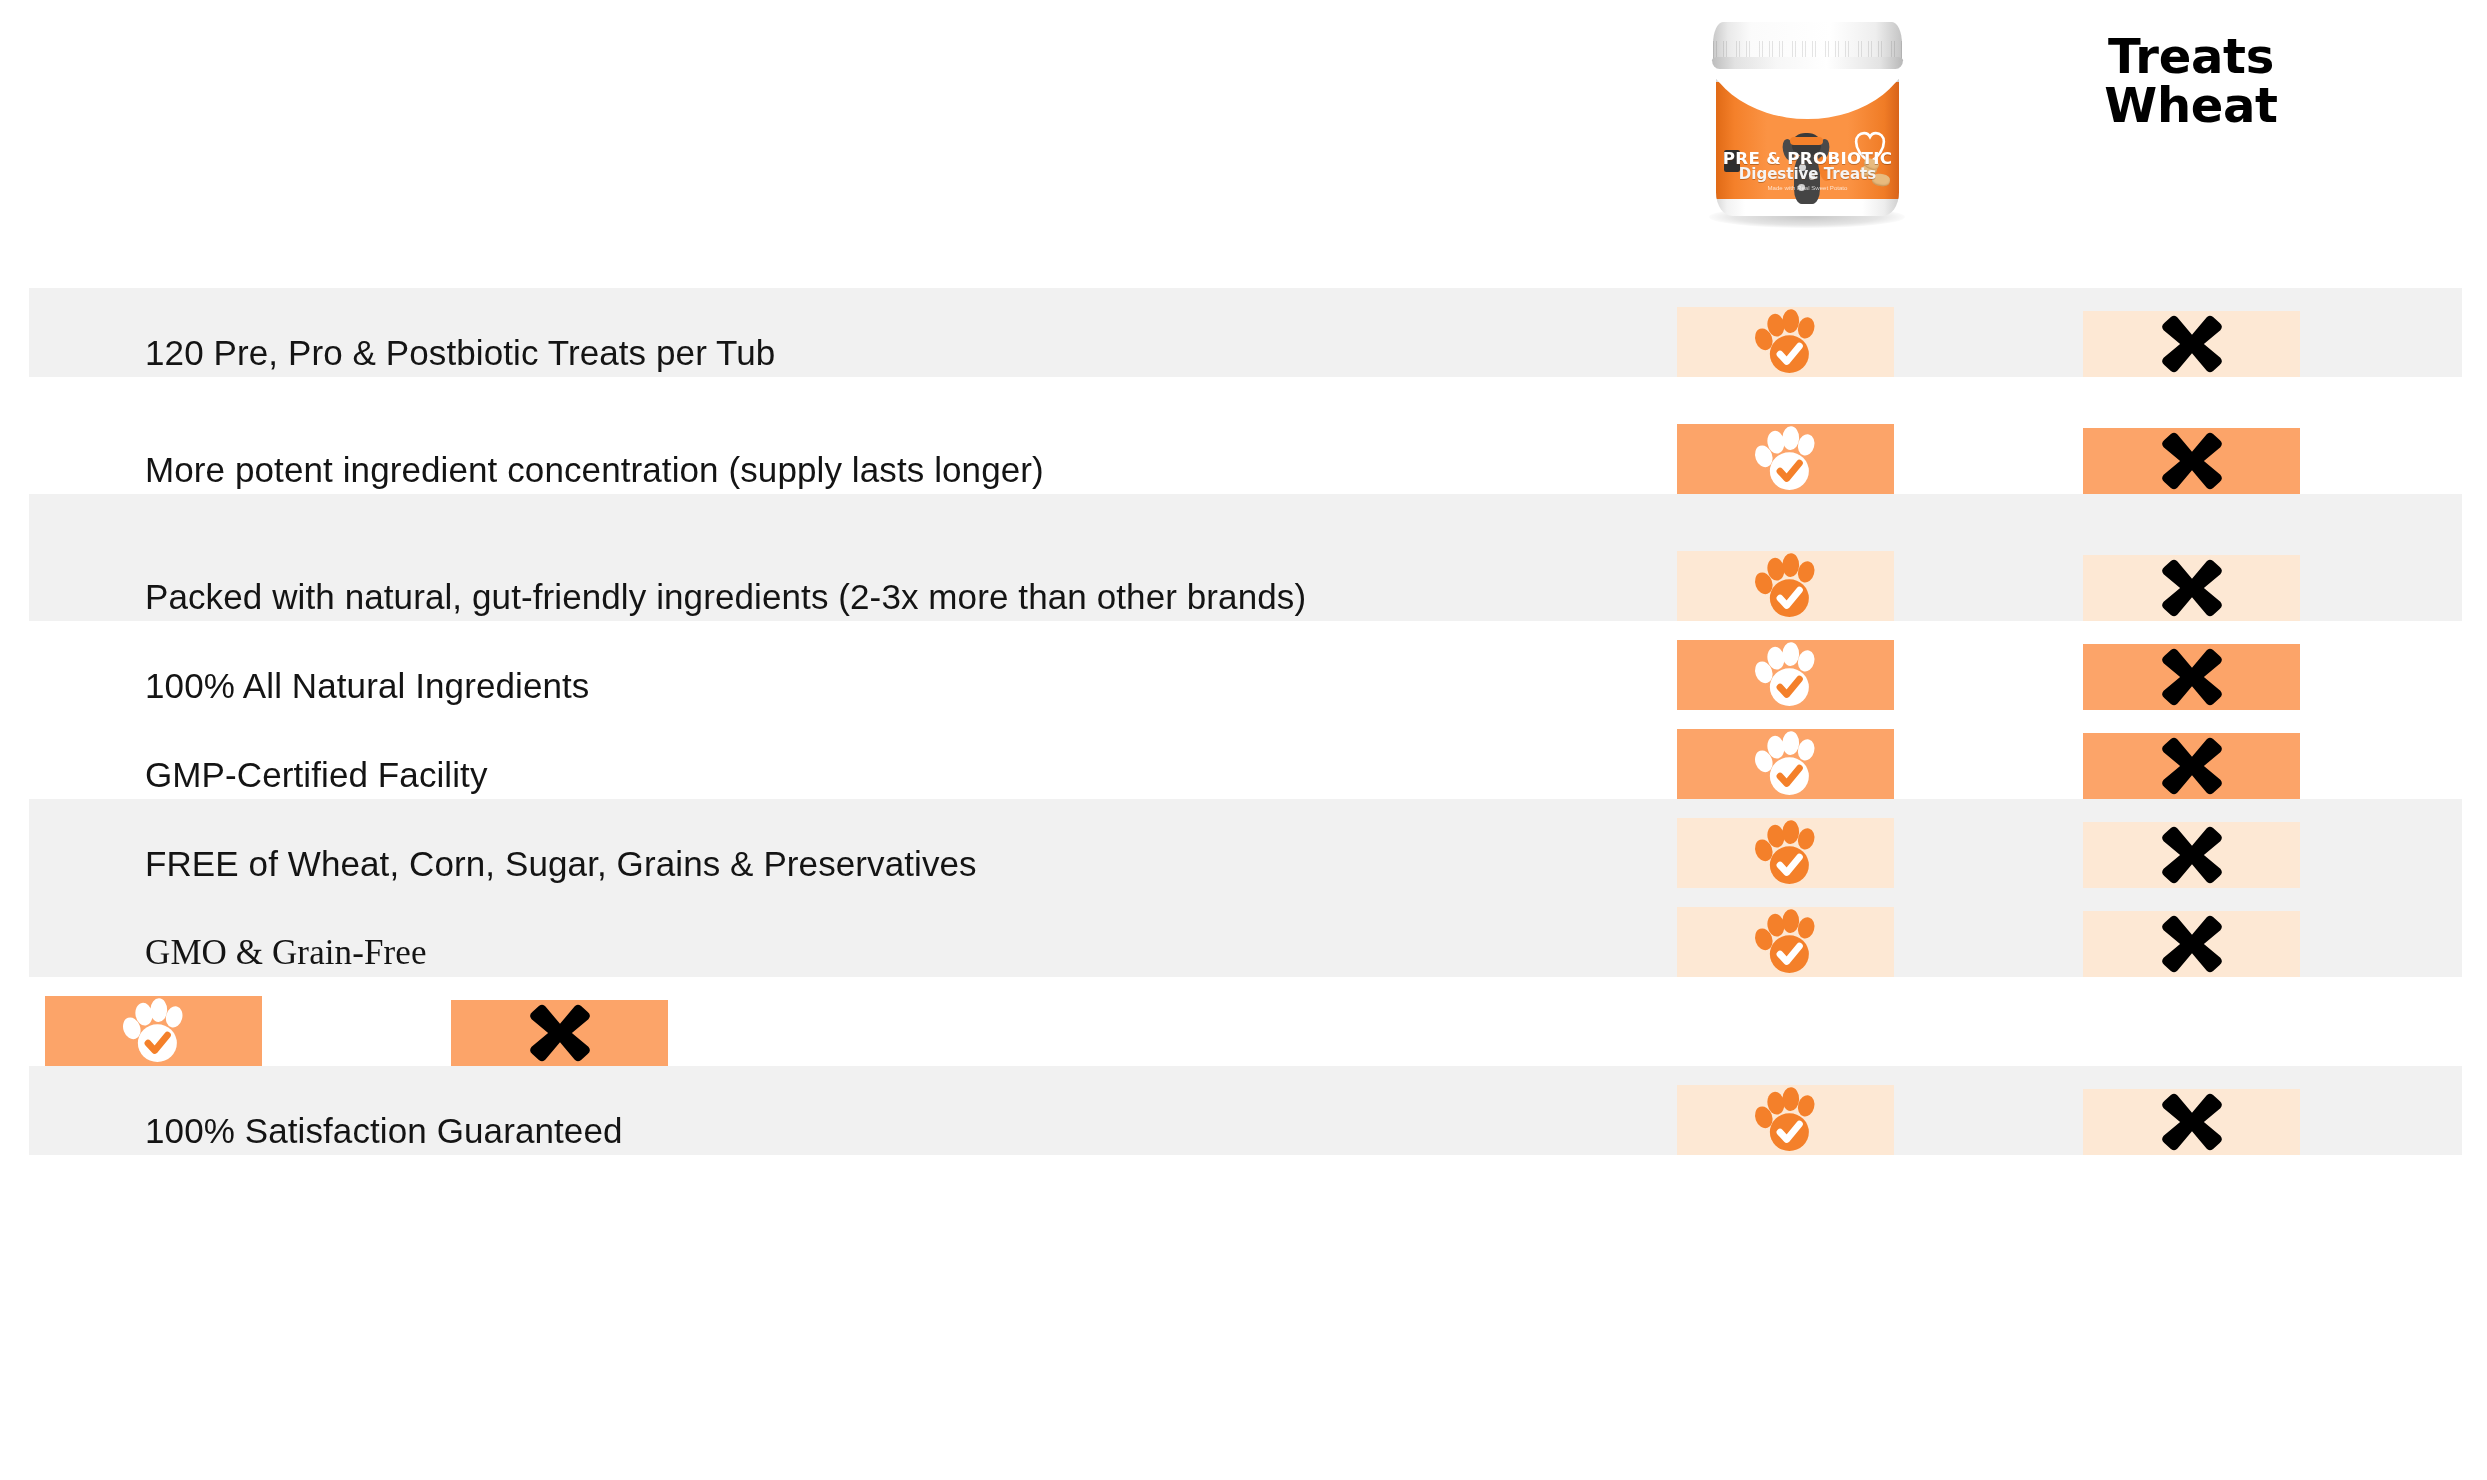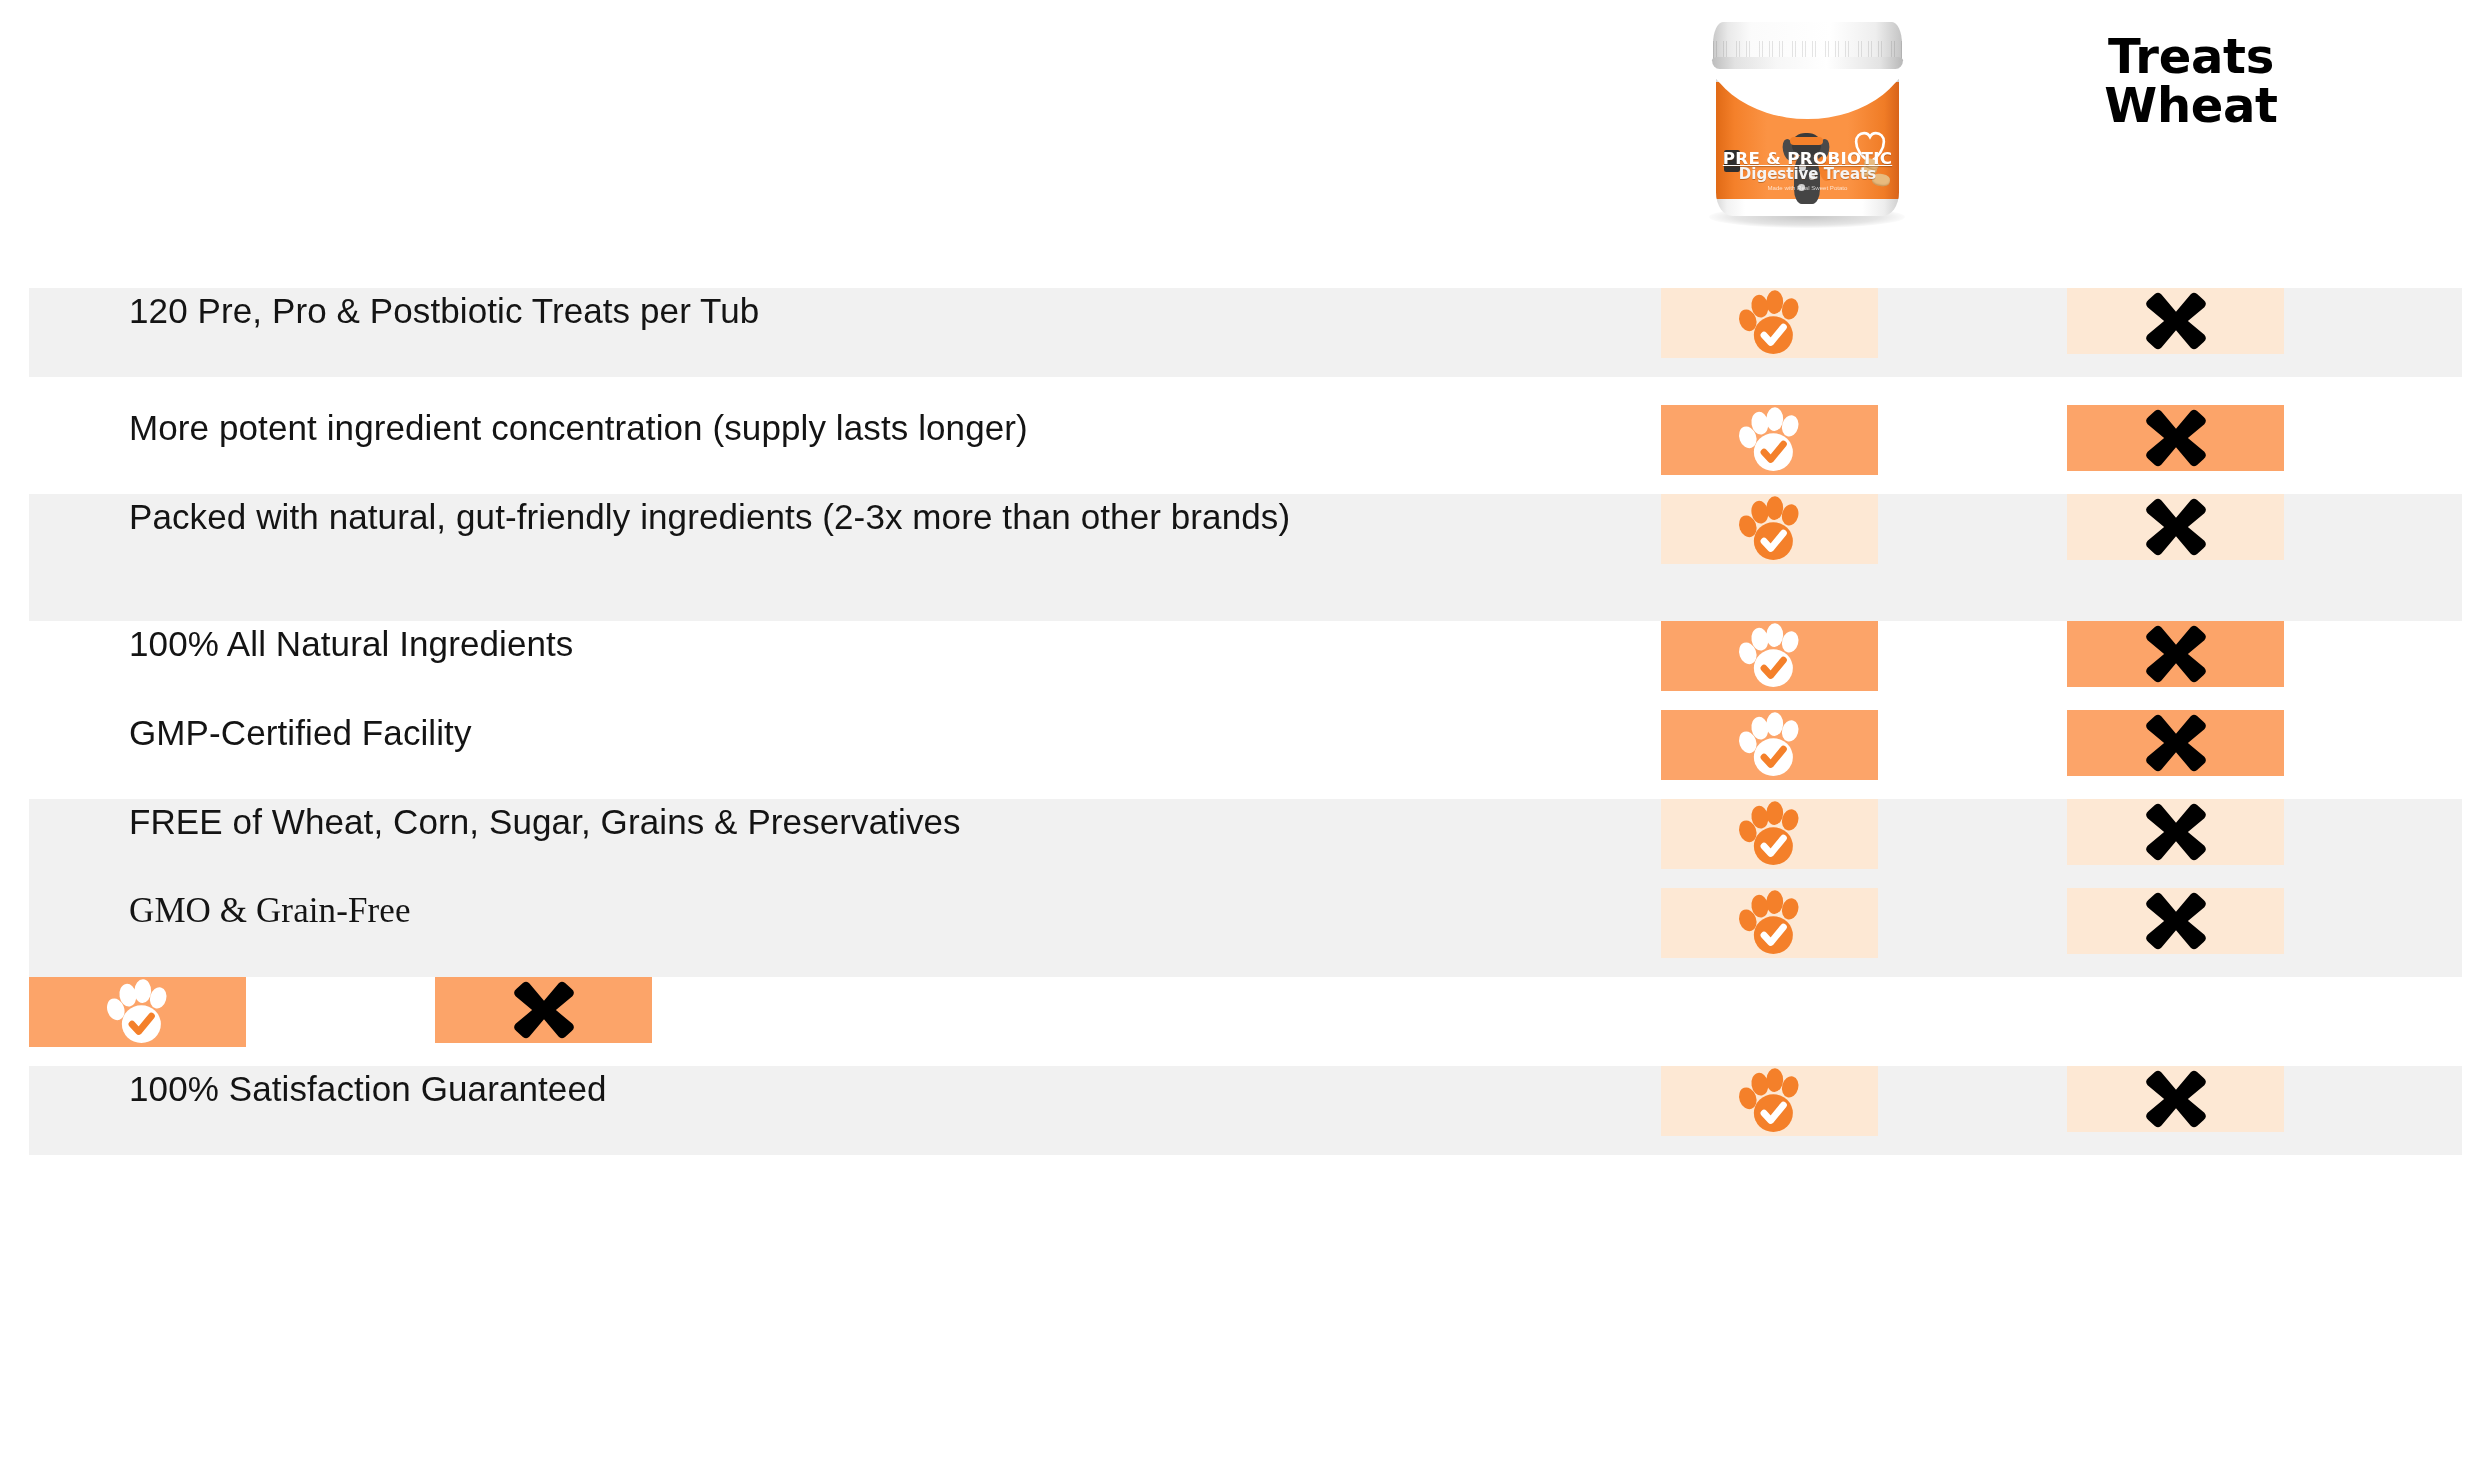--- a/index.html
+++ b/index.html
@@ -135,21 +135,20 @@
     left: 0; top: 66px;
     width: 100%;
     text-align: center;
     font-family: "DejaVu Sans", sans-serif;
     font-weight: bold;
     font-size: 16.7px;
     letter-spacing: 0.3px;
     color: #ffffff;
     text-shadow: 0 1.1px 0 rgba(90,40,0,0.38);
     white-space: nowrap;
-    text-decoration: underline;
   }
   .tub-title2 {
     position: absolute;
     left: 0; top: 83px;
     width: 100%;
     text-align: center;
     font-family: "DejaVu Sans", sans-serif;
     font-weight: bold;
     font-size: 15px;
     color: #f4f4f4;
@@ -233,23 +232,24 @@
   
   #comparison-table {
     position: absolute;
     left: 29px;
     top: 288px;
     width: 2433px;
   }
   .t-row {
     position: relative;
     display: flex;
-    align-items: flex-start;
+    align-items: flex-end;
     width: 100%;
     box-sizing: border-box;
+    padding-left: 16px;
   }
   .t-row.stripe { background: #f1f1f1; }
   .t-row.plain  { background: #ffffff; }
 
   .cell-label {
     flex: 0 0 1632px;
     width: 1632px;
     box-sizing: border-box;
     padding-left: 100px;
     padding-right: 22px;

